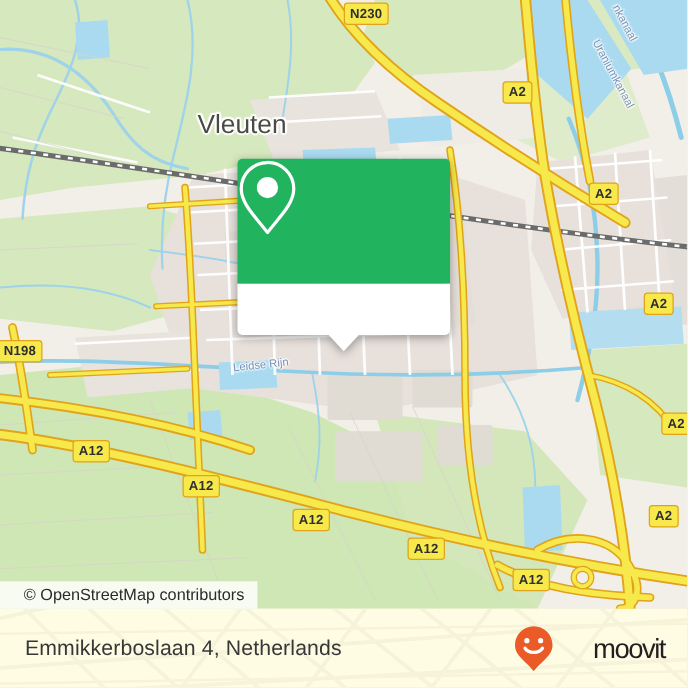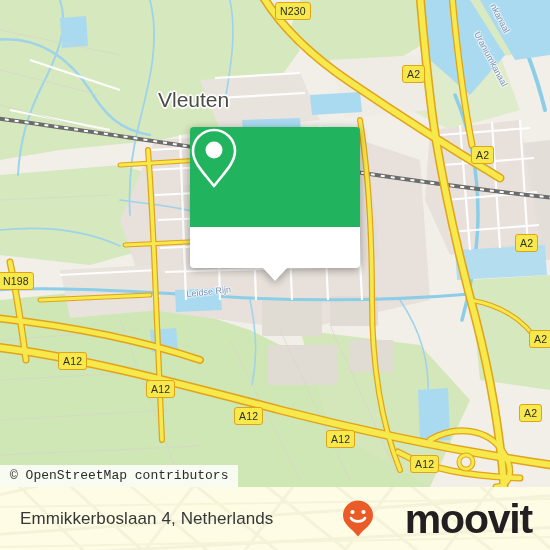--- a/index.html
+++ b/index.html
@@ -32,37 +32,36 @@
     text-shadow:1.2px 0 1px #fff,-1.2px 0 1px #fff,0 1.2px 1px #fff,0 -1.2px 1px #fff;
   }
   
   .shield{
     position:absolute;
     background:#f7e84b;
     border:1.6px solid #e0a31a;
     border-radius:3px;
     color:#2e2e2e;
     font-size:10.5px;
-    font-weight:normal;
+    font-weight:bold;
     line-height:1;
     padding:2.5px 4px 3px 4px;
     letter-spacing:.2px;
     box-sizing:border-box;
     pointer-events:none;
   }
 
   
   #attrib{
     position:absolute;left:0;top:465px;
     background:rgba(255,255,255,.82);
-    padding:4px 10px 5px 10px;
+    padding:4px 10px 5px 19px;
     font-size:13px;color:#2b2b2b;
     line-height:1.15;
     z-index:40;
-    font-family:Liberation Mono, monospace;
   }
 
   
   #card{
     position:absolute;left:190px;top:127px;width:170px;
     z-index:50;
     filter:drop-shadow(0 2px 4px rgba(0,0,0,.35));
   }
   #card-top{
     background:#21b35d;
@@ -96,21 +95,21 @@
   #footer-bg{position:absolute;left:0;top:0;opacity:.55;}
   #addr{
     position:absolute;left:20px;top:50%;transform:translateY(-50%);
     font-size:17px;color:#373737;letter-spacing:.1px;white-space:nowrap;
   }
   #brand{
     position:absolute;right:18px;top:50%;transform:translateY(-50%);
     display:flex;align-items:center;gap:2px;
   }
   #brand-text{
-    font-size:41px;font-weight:bold;color:#231f20;letter-spacing:-1.2px;line-height:1;margin-left:28px;
+    font-size:22px;font-weight:normal;color:#231f20;letter-spacing:-1.2px;line-height:1;margin-left:28px;
   }
 </style>
 </head>
 <body>
 
 <div id="root">
 
   <div id="map">
     <svg width="550" height="487" viewBox="0 0 550 487">
       <defs>

